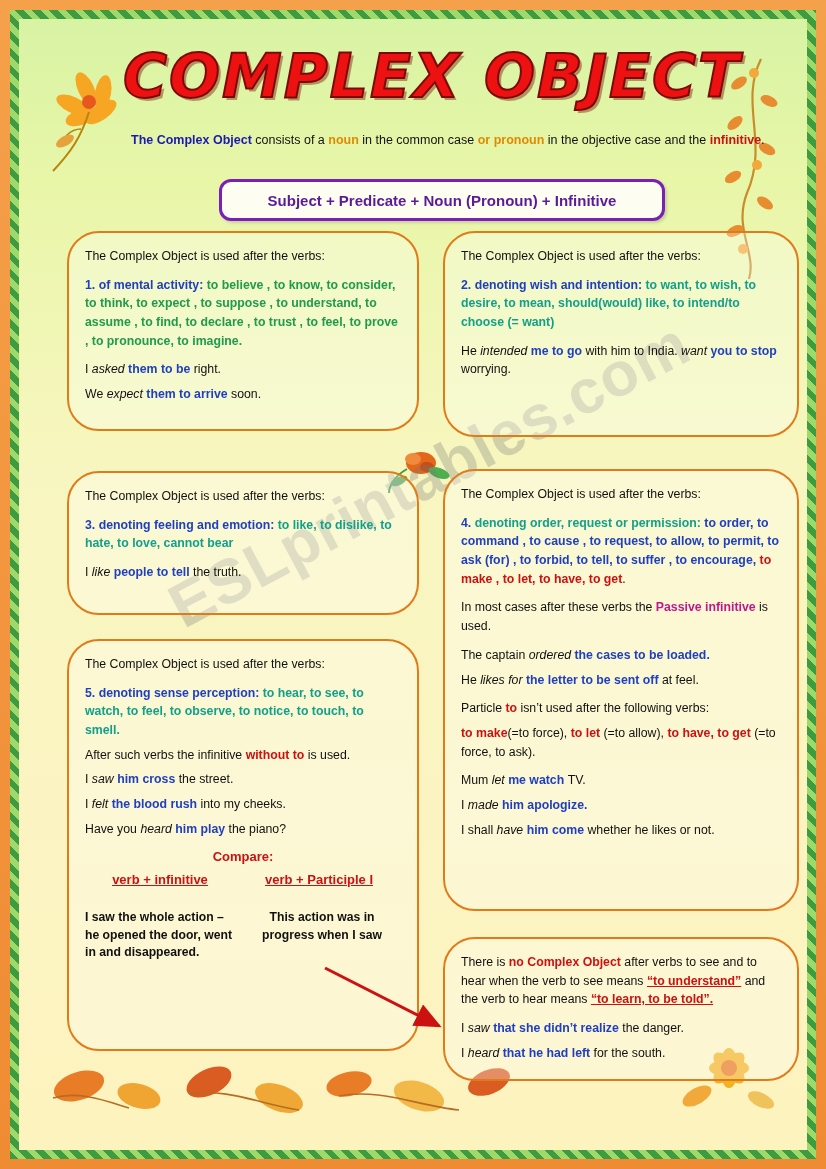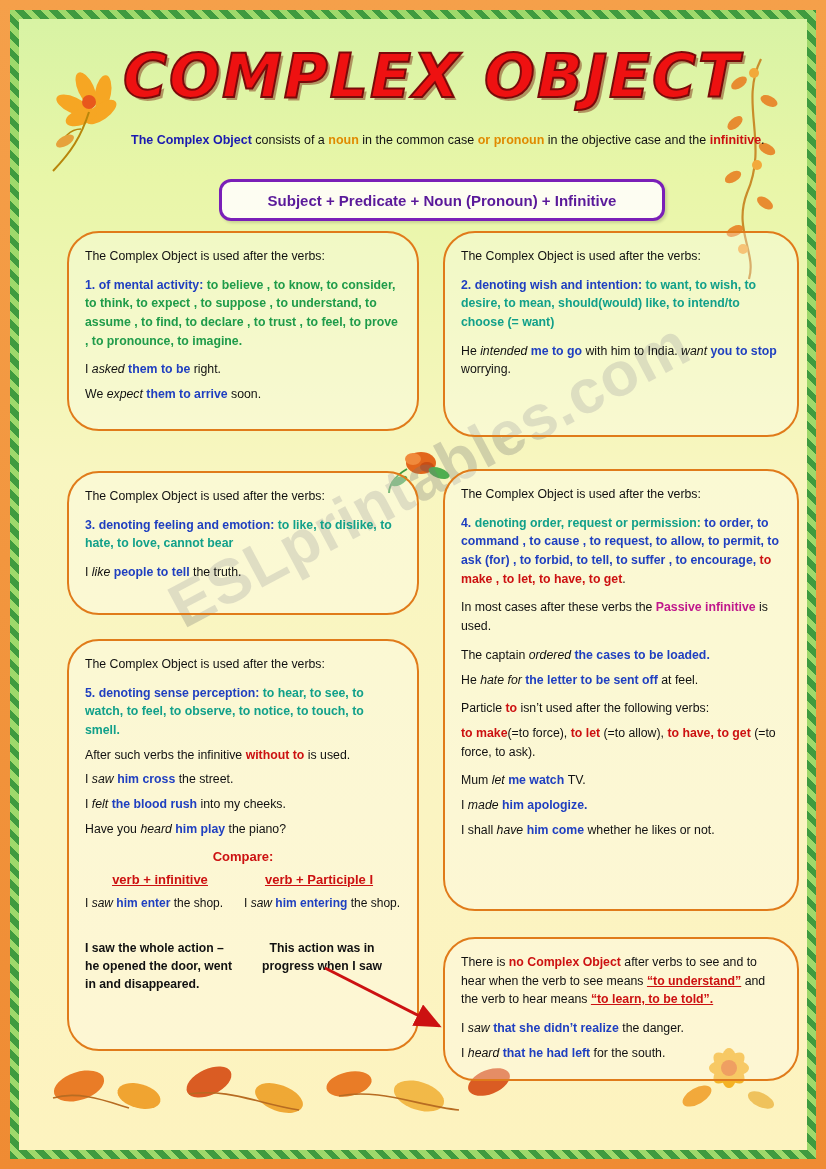--- a/index.html
+++ b/index.html
@@ -147,21 +147,21 @@
     color: #cc1111;
     font-size: 13px;
     margin-bottom: 4px;
     text-decoration: underline;
   }
   .cmp-head .c1 { width: 150px; text-decoration: underline; text-align: center;}
   .cmp-head .c2 { width: 160px; text-decoration: underline; text-align: center;}
   .cmp-row { display: flex; gap: 10px; font-size: 12px; }
   .cmp-row .c1 { width: 150px; }
   .cmp-row .c2 { width: 160px; text-align: center; }
-  .cmp-row2 { display: flex; gap: 10px; font-size: 12.2px; font-weight: bold; margin-top: 28px; }
+  .cmp-row2 { display: flex; gap: 10px; font-size: 12.2px; font-weight: bold; margin-top: 19px; }
   .cmp-row2 .c1 { width: 150px; line-height: 1.45; }
   .cmp-row2 .c2 { width: 160px; text-align: center; line-height: 1.45; }
 
   .arrow {
     position: absolute;
     left: 300px;
     top: 945px;
     width: 140px;
     height: 70px;
     pointer-events: none;
@@ -311,21 +311,21 @@
           <span class="b-teal">denoting order, request or permission:</span>
           <span class="b-blue">to order, to command , to cause , to request, to allow, to permit, to ask (for) , to forbid, to tell, to suffer , to encourage,</span><span class="b-red"> to make , to let, to have, to get</span><span>.</span>
         </p>
         <p class="gap">
           <span>In most cases after these verbs the </span><span class="b-magenta">Passive infinitive</span><span> is used.</span>
         </p>
         <p class="gap">
           <span>The captain </span><span class="ital">ordered</span><span class="b-blue"> the cases to be loaded.</span>
         </p>
         <p>
-          <span>He </span><span class="ital">hate for</span><span class="b-blue"> the letter to be sent off</span><span> at feel.</span>
+          <span>He </span><span class="ital">likes for</span><span class="b-blue"> the letter to be sent off</span><span> at feel.</span>
         </p>
         <p class="gap">
           <span>Particle </span><span class="b-red">to</span><span> isn’t used  after the  following verbs:</span>
         </p>
         <p>
           <span class="b-red">to make</span><span>(=to force), </span><span class="b-red">to let</span><span> (=to allow), </span><span class="b-red">to have, to get</span><span>  (=to force, to ask).</span>
         </p>
         <p class="gap">
           <span>Mum </span><span class="ital">let</span><span class="b-blue"> me watch </span><span>TV.</span>
         </p>
@@ -354,28 +354,20 @@
           <span>I </span><span class="ital">felt</span><span class="b-blue"> the blood rush </span><span>into my cheeks.</span>
         </p>
         <p>
           <span>Have you </span><span class="ital">heard</span><span class="b-blue"> him play </span><span>the piano?</span>
         </p>
 
         <div class="compare-title">Compare:</div>
         <div class="cmp-head">
           <div class="c1">verb + infinitive</div>
           <div class="c2">verb + Participle I</div>
-        </div>
-        <div class="cmp-row">
-          <div class="c1">
-            <span>I </span><span class="ital">saw</span><span class="b-blue"> him enter </span><span>the shop.</span>
-          </div>
-          <div class="c2">
-            <span>I </span><span class="ital">saw</span><span class="b-blue"> him entering </span><span>the shop.</span>
-          </div>
         </div>
         <div class="cmp-row2">
           <div class="c1">I saw the whole action – he opened the door, went in and disappeared.</div>
           <div class="c2">This action was in progress when I saw</div>
         </div>
       </div>
 
       <svg class="arrow" viewBox="0 0 140 70">
         <defs>
           <marker id="ah" markerWidth="10" markerHeight="10" refX="8" refY="4" orient="auto">

